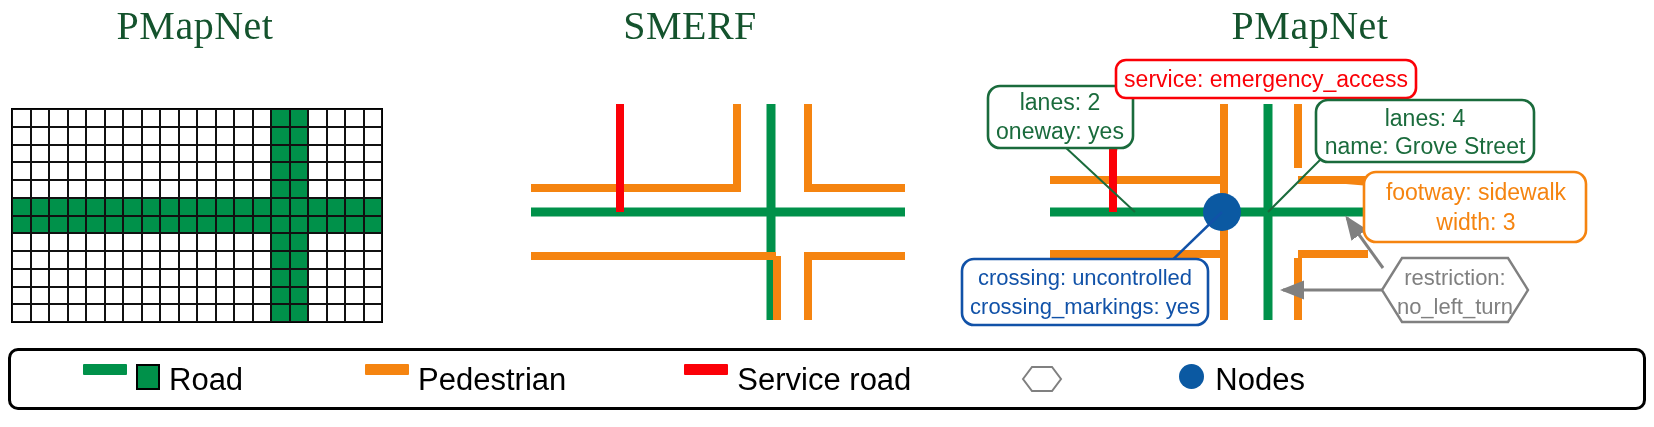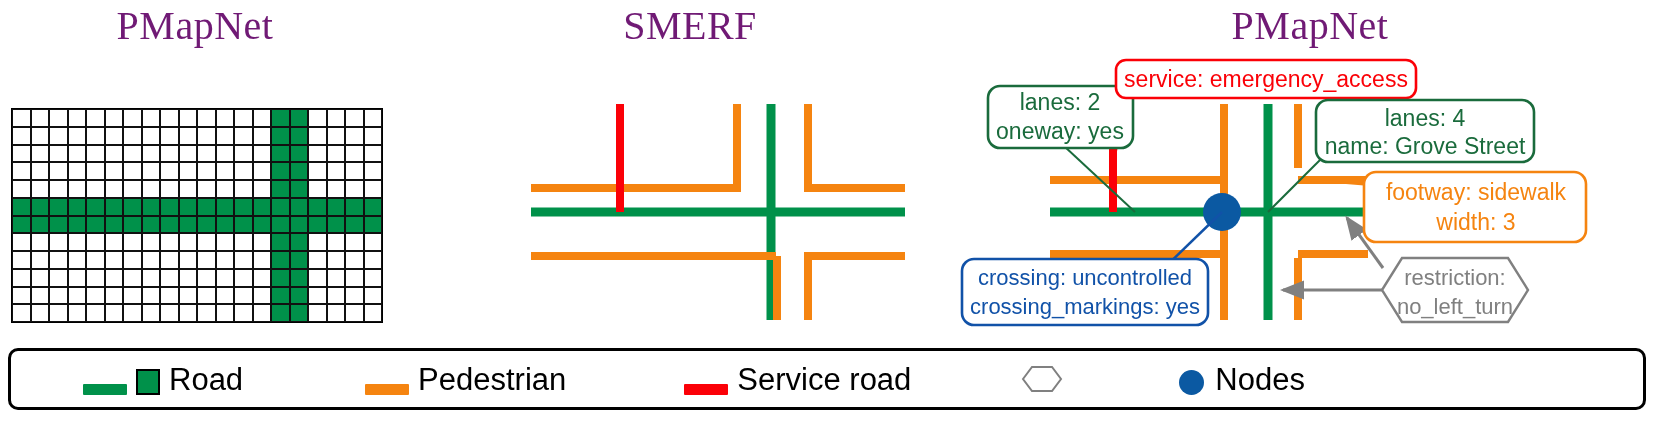--- a/index.html
+++ b/index.html
@@ -17,21 +17,21 @@
     background: #ffffff;
     overflow: hidden;
   }
 
   
   .panel-title {
     position: absolute;
     text-align: center;
     font-family: "Liberation Serif", serif;
     font-size: 40px;
-    color: #701a75;
+    color: #14532d;
     letter-spacing: 0.5px;
     white-space: nowrap;
     top: 2px;
   }
   #title-pmapnet { left: 0px;   width: 390px; }
   #title-smerf   { left: 480px; width: 420px; }
   #title-sdtag   { left: 1100px;width: 420px; }
 
   
   #pmapnet-grid {
@@ -73,21 +73,21 @@
     height: 62px;
     border: 3px solid #000000;
     border-radius: 10px;
     box-sizing: border-box;
     background: #ffffff;
     display: flex;
     align-items: center;
   }
   .legend-item {
     display: flex;
-    align-items: flex-end;
+    align-items: flex-start;
     white-space: nowrap;
   }
   .legend-label {
     font-family: "Liberation Sans", sans-serif;
     font-size: 31px;
     color: #000000;
     line-height: 1;
   }
   .swatch-line {
     width: 44px;

